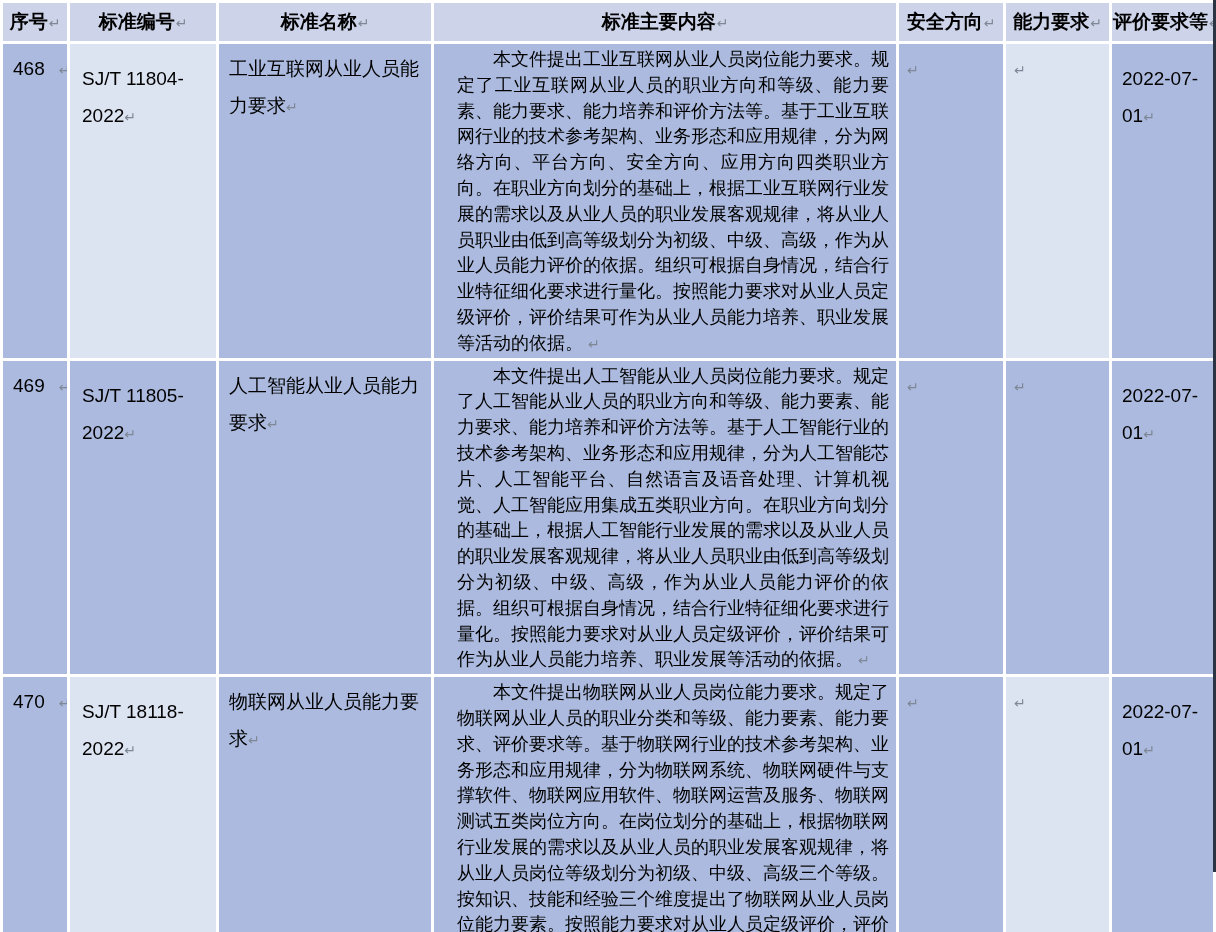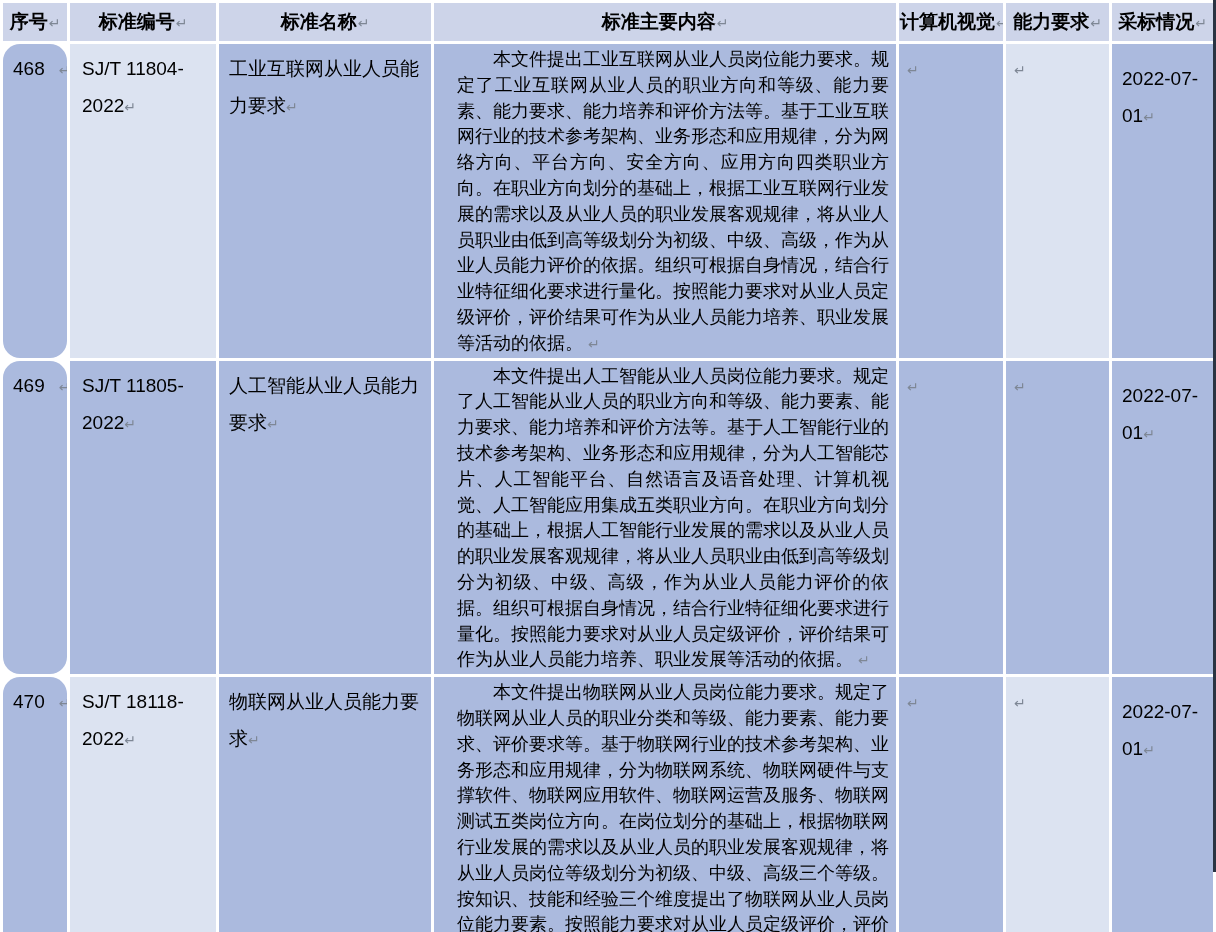--- a/index.html
+++ b/index.html
@@ -25,22 +25,22 @@
     font-weight:bold;
     font-size:19px;
     white-space:nowrap;
   }
   td{
     background:#abbade;
     font-size:19px;
     line-height:37px;
   }
   td.light{background:#dce3f1;}
-  .c-seq{padding:6px 4px 4px 10px;border-radius:17px;}
-  .c-code{padding:6px 6px 0 12px;}
+  .c-seq{padding:6px 4px 4px 10px;}
+  .c-code{padding:16px 6px 0 12px;}
   .c-name{padding:6px 4px 2px 10px;line-height:37px;}
   .c-content{padding:3px 7px 0 23px;}
   .c-content p{
     margin:0;
     font-size:18px;
     line-height:25.8px;
     text-indent:2em;
     text-align:justify;
     text-justify:inter-character;
   }
@@ -72,23 +72,23 @@
     <col style="width:104px">
     <col style="width:103px">
     <col style="width:101px">
   </colgroup>
   <thead>
     <tr>
       <th><span>序号</span><span class="eol hdr-eol">↵</span></th>
       <th><span>标准编号</span><span class="eol hdr-eol">↵</span></th>
       <th><span>标准名称</span><span class="eol hdr-eol">↵</span></th>
       <th><span>标准主要内容</span><span class="eol hdr-eol">↵</span></th>
-      <th><span>计算机视觉</span><span class="eol hdr-eol">↵</span></th>
+      <th><span>安全方向</span><span class="eol hdr-eol">↵</span></th>
       <th><span>能力要求</span><span class="eol hdr-eol">↵</span></th>
-      <th><span>采标情况</span><span class="eol hdr-eol">↵</span></th>
+      <th><span>评价要求等</span><span class="eol hdr-eol">↵</span></th>
     </tr>
   </thead>
   <tbody>
     <tr style="height:284px;">
       <td class="c-seq"><span>468</span><span class="eol seq-gap">↵</span></td>
       <td class="c-code light"><span>SJ/T 11804-2022</span><span class="eol">↵</span></td>
       <td class="c-name"><span>工业互联网从业人员能力要求</span><span class="eol">↵</span></td>
       <td class="c-content">
           <p><span>本文件提出工业互联网从业人员岗位能力要求。规定了工业互联网从业人员的职业方向和等级、能力要素、能力要求、能力培养和评价方法等。基于工业互联网行业的技术参考架构、业务形态和应用规律，分为网络方向、平台方向、安全方向、应用方向四类职业方向。在职业方向划分的基础上，根据工业互联网行业发展的需求以及从业人员的职业发展客观规律，将从业人员职业由低到高等级划分为初级、中级、高级，作为从业人员能力评价的依据。组织可根据自身情况，结合行业特征细化要求进行量化。按照能力要求对从业人员定级评价，评价结果可作为从业人员能力培养、职业发展等活动的依据。</span> <span class="eol">↵</span></p>
         </td>

